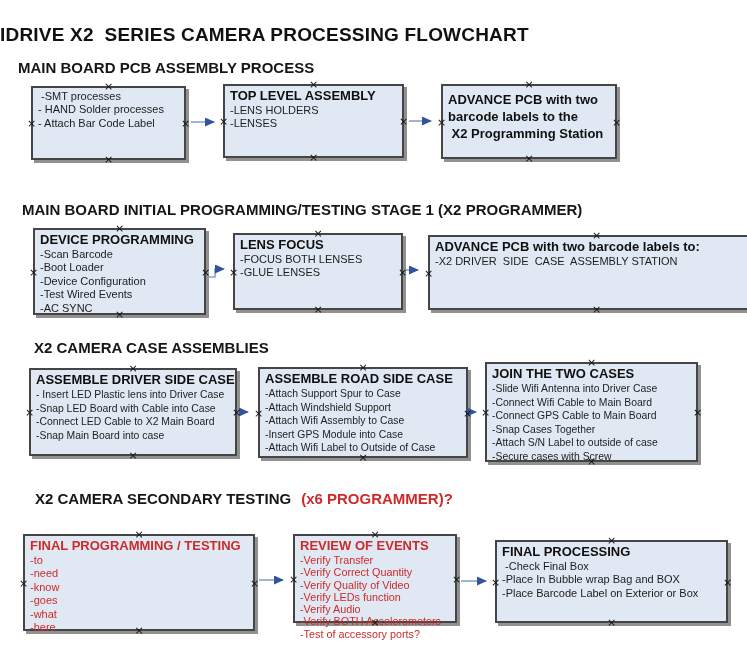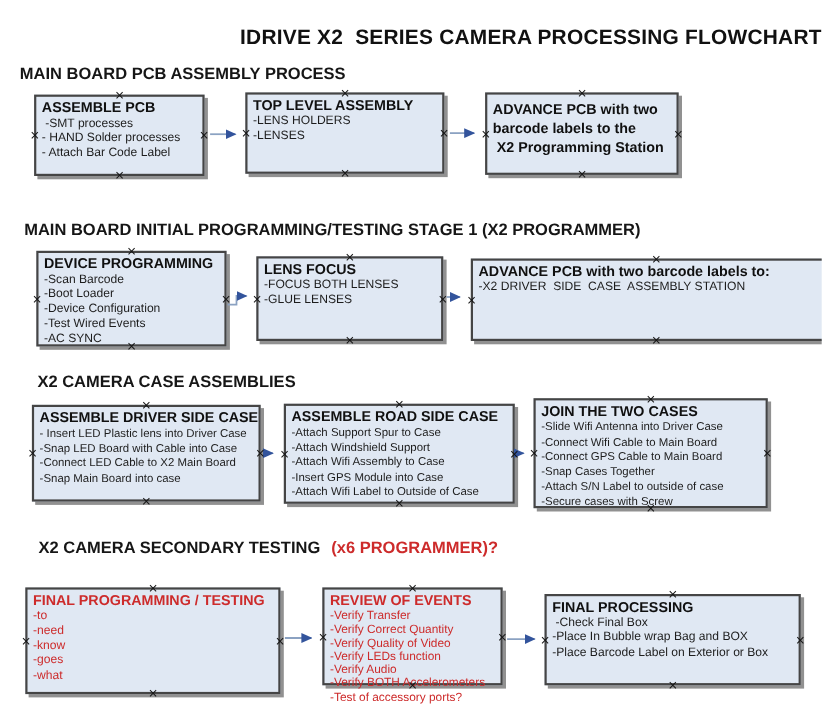--- a/index.html
+++ b/index.html
@@ -7,21 +7,21 @@
     --fill:#e0e8f3;
     --border:#454545;
     --shadow:#919191;
     --arrow-line:#8ba2c2;
     --arrow-head:#33549c;
     --ink:#151515;
   }
   html,body{margin:0;padding:0;background:#ffffff;}
   body{width:747px;height:662px;position:relative;overflow:hidden;
        font-family:"Liberation Sans",sans-serif;color:var(--ink);}
-  .title-main{position:absolute;top:24px;left:0;width:747px;text-align:right;
+  .title-main{position:absolute;top:24px;left:0;width:747px;text-align:left;
        font-size:19px;font-weight:bold;letter-spacing:.2px;white-space:pre;color:#111;}
   .sec-header{position:absolute;font-size:15px;font-weight:bold;white-space:pre;color:#161616;}
   .sec-header .red-part{color:var(--red);margin-left:10px;}
   .box{position:absolute;background:var(--fill);border:2px solid var(--border);
        box-shadow:3px 3px 0 var(--shadow);box-sizing:border-box;padding:2px 3px 0 5px;}
   .box .title{font-size:13px;font-weight:bold;line-height:16px;white-space:pre;color:#101010;}
   .box .title.tl{line-height:17px;}
   .box .line{font-size:11px;line-height:13.4px;white-space:pre;color:#1d1d1d;}
   .sec3 .line{font-size:10.4px;line-height:13.6px;}
   .red-box .title,.red-box .line{color:var(--red);}
@@ -39,21 +39,20 @@
 <body>
 
 <div class="title-main">IDRIVE X2  SERIES CAMERA PROCESSING FLOWCHART</div>
 
 <div class="sec-header" style="left:18px;top:59px">MAIN BOARD PCB ASSEMBLY PROCESS</div>
 <div class="sec-header" style="left:22px;top:201px">MAIN BOARD INITIAL PROGRAMMING/TESTING STAGE 1 (X2 PROGRAMMER)</div>
 <div class="sec-header" style="left:34px;top:339px">X2 CAMERA CASE ASSEMBLIES</div>
 <div class="sec-header" style="left:35px;top:490px"><span>X2 CAMERA SECONDARY TESTING</span><span class="red-part">(x6 PROGRAMMER)?</span></div>
 
 <div class="box" style="left:31px;top:86px;width:155px;height:74px">
-  <div class="title">ASSEMBLE PCB</div>
   <div class="line"> -SMT processes</div>
   <div class="line">- HAND Solder processes</div>
   <div class="line">- Attach Bar Code Label</div>
 <span class="handle h-t">×</span>
     <span class="handle h-b">×</span>
     <span class="handle h-l">×</span>
     <span class="handle h-r">×</span>
   </div>
 <div class="box" style="left:223px;top:84px;width:181px;height:74px">
   <div class="title">TOP LEVEL ASSEMBLY</div>
@@ -141,20 +140,21 @@
     <span class="handle h-r">×</span>
   </div>
 
 <div class="box red-box" style="left:23px;top:534px;width:232px;height:97px">
   <div class="title">FINAL PROGRAMMING / TESTING</div>
   <div class="line">-to</div>
   <div class="line">-need</div>
   <div class="line">-know</div>
   <div class="line">-goes</div>
   <div class="line">-what</div>
+  <div class="line">-here</div>
 <span class="handle h-t">×</span>
     <span class="handle h-b">×</span>
     <span class="handle h-l">×</span>
     <span class="handle h-r">×</span>
   </div>
 <div class="box red-box k" style="left:293px;top:534px;width:164px;height:89px">
   <div class="title">REVIEW OF EVENTS</div>
   <div class="line">-Verify Transfer</div>
   <div class="line">-Verify Correct Quantity</div>
   <div class="line">-Verify Quality of Video</div>

